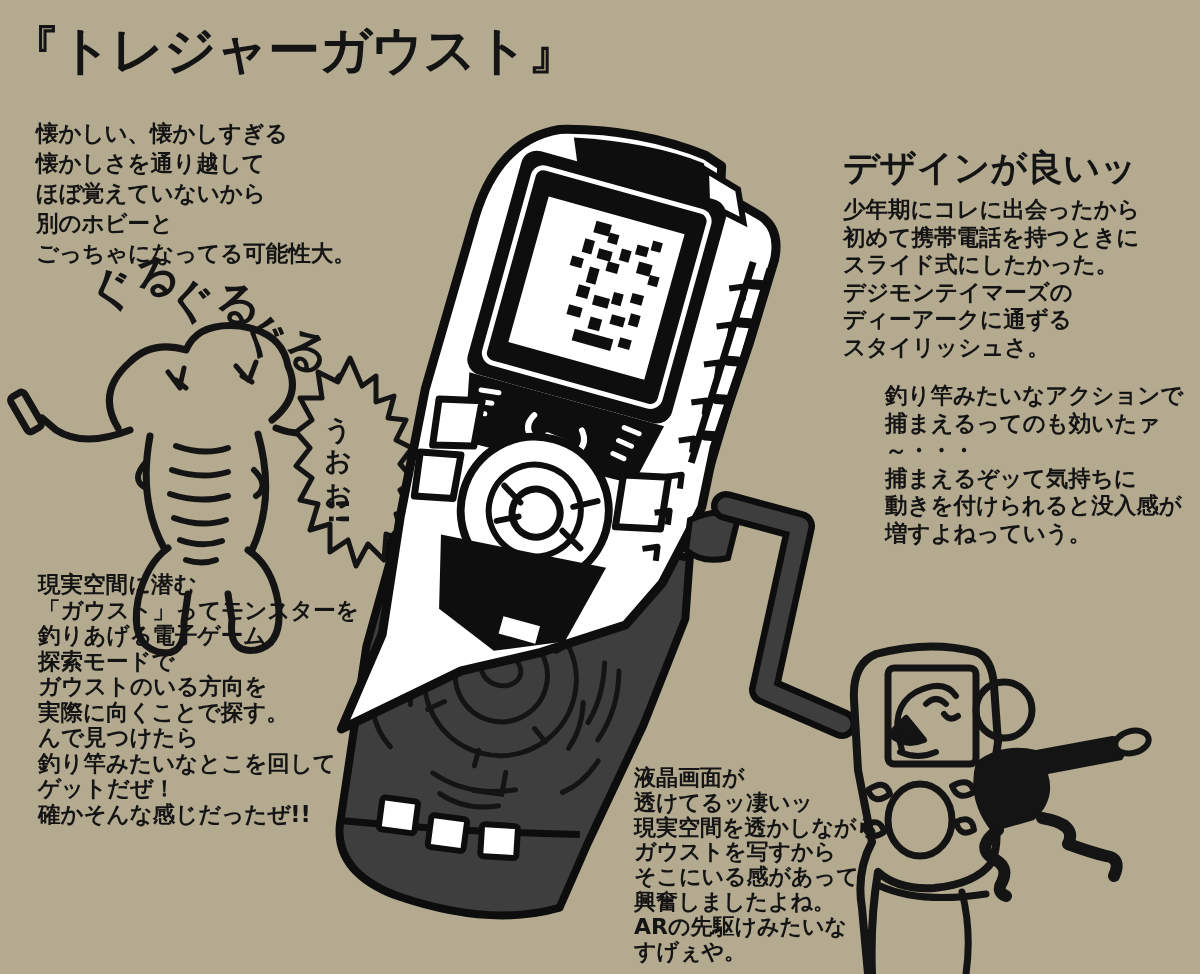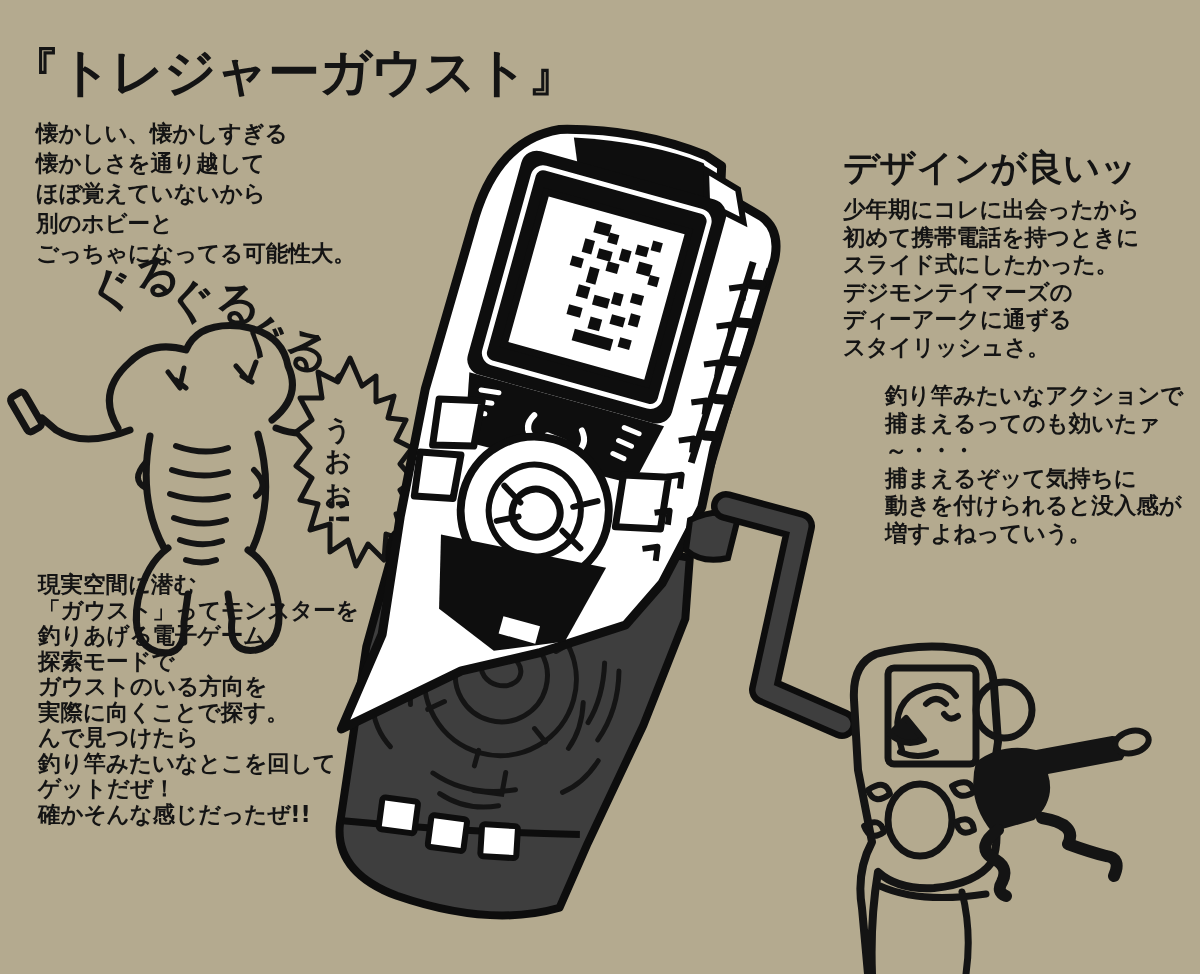--- a/index.html
+++ b/index.html
@@ -8,21 +8,21 @@
     --grey:#3e3e3e;
     --white:#ffffff;
   }
   html,body{margin:0;padding:0;}
   body{width:1200px;height:974px;overflow:hidden;background:var(--bg);
        font-family:"DejaVu Sans", sans-serif;}
   .canvas{position:relative;width:1200px;height:974px;background:var(--bg);}
   .art{position:absolute;left:0;top:0;}
   .txt{position:absolute;color:var(--ink);font-weight:bold;}
   .para{white-space:pre-line;}
-  .title{left:8px;top:16px;font-size:52px;letter-spacing:-1px;margin-top:22px;}
+  .title{left:8px;top:16px;font-size:52px;letter-spacing:-1px;}
   .note-nostalgia{left:36px;top:118px;font-size:22.5px;line-height:30px;}
   .sfx{font-size:46px;font-weight:bold;transform-origin:left top;}
   .sfx1{left:80px;top:266px;transform:rotate(-16deg);}
   .sfx2{left:170px;top:268px;transform:rotate(4deg);}
   .sfx3{left:252px;top:298px;transform:rotate(20deg);}
   .shout{left:320px;top:396px;height:170px;writing-mode:vertical-rl;
          font-size:27px;letter-spacing:3px;}
   .design-heading{left:843px;top:144px;font-size:36px;}
   .note-design{left:843px;top:196px;font-size:22.5px;line-height:27.5px;}
   .note-action{left:885px;top:382px;font-size:22.5px;line-height:27.5px;}
@@ -214,13 +214,21 @@
   <div class="txt para note-gameplay">現実空間に潜む
 「ガウスト」ってモンスターを
 釣りあげる電子ゲーム。
 探索モードで
 ガウストのいる方向を
 実際に向くことで探す。
 んで見つけたら
 釣り竿みたいなとこを回して
 ゲットだぜ！
 確かそんな感じだったぜ!!</div>
+  <div class="txt para note-screen">液晶画面が
+透けてるッ凄いッ
+現実空間を透かしながら
+ガウストを写すから
+そこにいる感があって
+興奮しましたよね。
+ARの先駆けみたいな
+すげぇや。</div>
 </div>
 
 </body></html>

